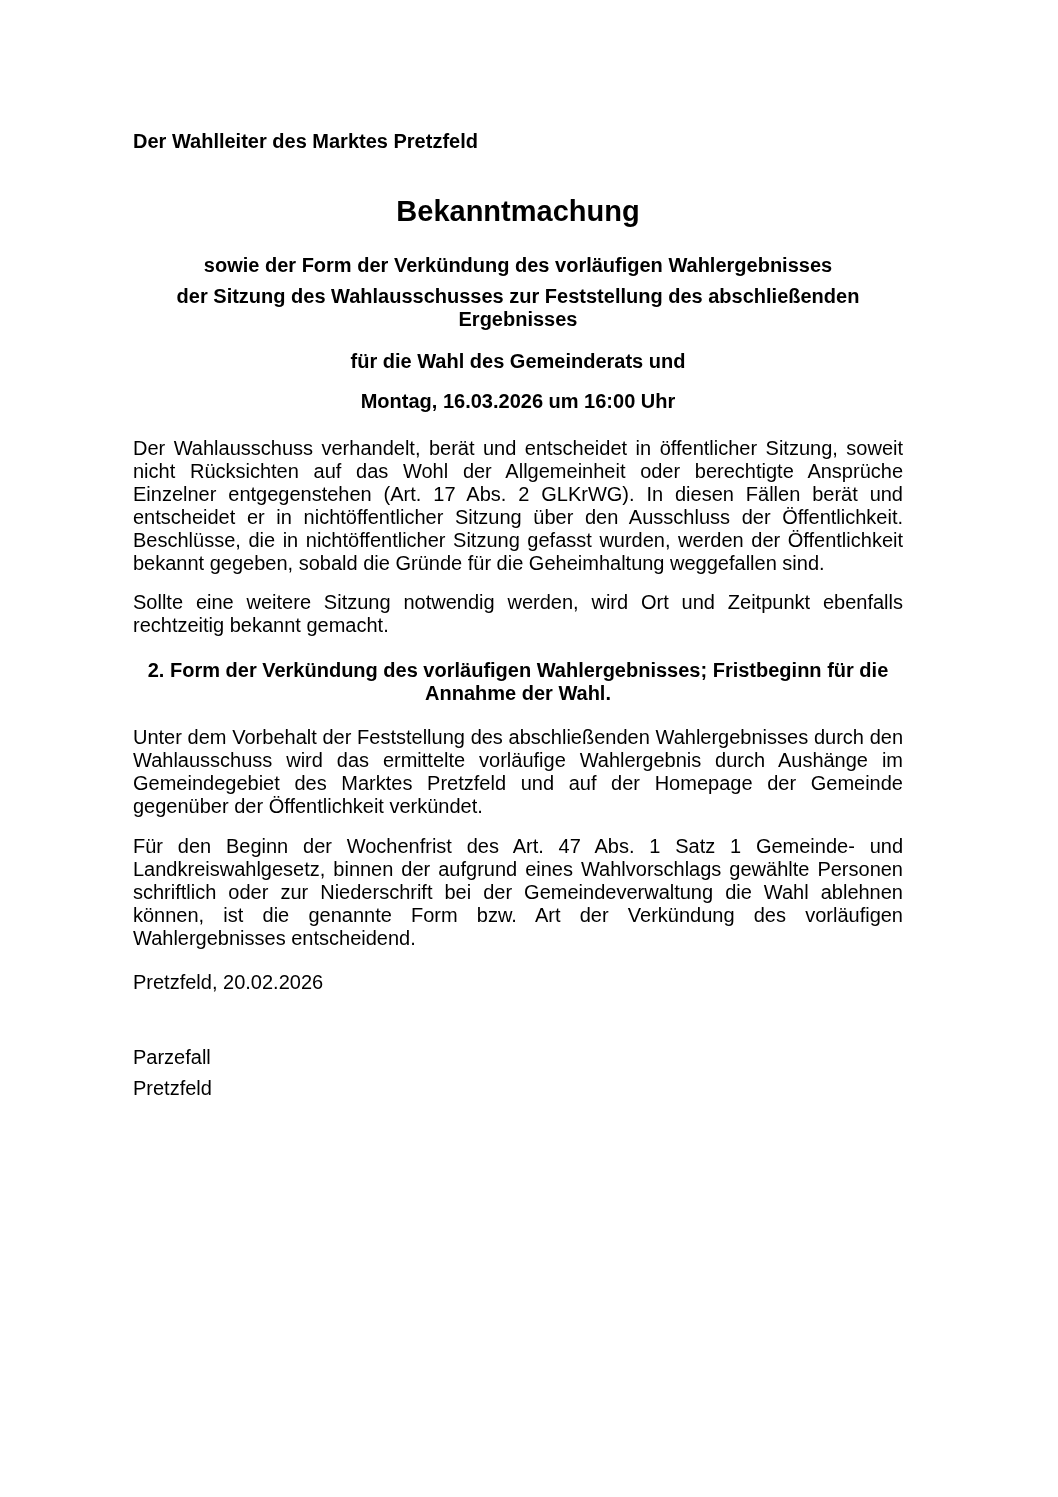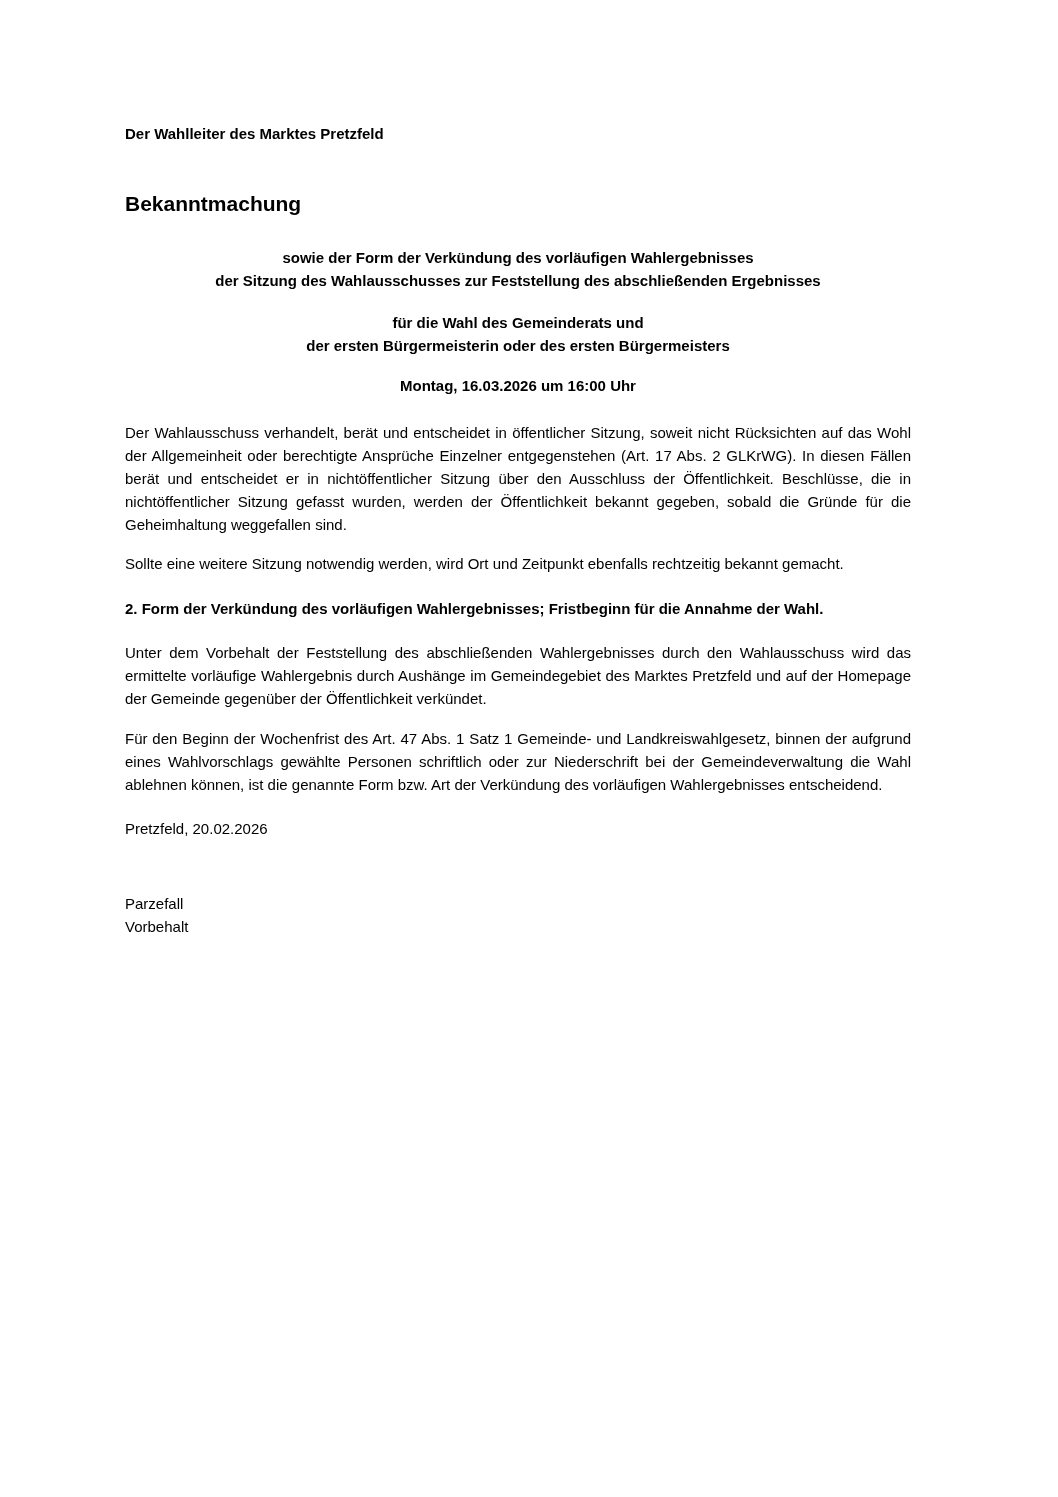--- a/index.html
+++ b/index.html
@@ -17,43 +17,43 @@
     font-family: "Liberation Sans", "DejaVu Sans", sans-serif;
     overflow: hidden;
   }
   .content {
     position: absolute;
     left: 125px;
     top: 122px;
     width: 786px;
   }
   .line, .para {
-    margin: 0;
-    font-size: 15px;
+    margin: 8px;
+    font-size: 20px;
     line-height: 23px;
   }
   .bold   { font-weight: bold; }
   .center { text-align: center; }
   .justify{ text-align: justify; }
 
   .doc-title {
     margin: 42px 0 0 0;
-    font-size: 21px;
+    font-size: 29px;
     line-height: 33px;
     font-weight: bold;
-    text-align: left;
+    text-align: center;
   }
   .subtitle-block  { margin-top: 26px; }
   .purpose-block   { margin-top: 19px; }
   .date-line       { margin-top: 21px; }
   .s1-heading      { margin-top: 18px; }
   .meeting-block   { margin-top: 17px; }
   .s1-para1        { margin-top: 24px; }
   .s1-para2        { margin-top: 16px; }
-  .s2-heading      { margin-top: 22px; }
+  .s2-heading      { margin-top: 22px; text-align: center; }
   .s2-para1        { margin-top: 21px; }
   .s2-para2        { margin-top: 17px; }
   .place-date-line { margin-top: 21px; }
   .signature-block { margin-top: 52px; }
 
   .notice-box {
     margin-top: 16px;
     margin-left: -9px;
     width: calc(100% + 18px);
     height: 46px;
@@ -79,21 +79,20 @@
 
     <h1 class="doc-title">Bekanntmachung</h1>
 
     <div class="subtitle-block">
       <p class="line bold center">sowie der Form der Verkündung des vorläufigen Wahlergebnisses</p>
       <p class="line bold center">der Sitzung des Wahlausschusses zur Feststellung des abschließenden Ergebnisses</p>
     </div>
 
     <div class="purpose-block">
       <p class="line bold center">für die Wahl des Gemeinderats und</p>
-      <p class="line bold center">der ersten Bürgermeisterin oder des ersten Bürgermeisters</p>
     </div>
 
 
 
     <div class="meeting-block">
       <p class="line bold center">Montag, 16.03.2026 um 16:00 Uhr</p>
     </div>
 
     <p class="para justify s1-para1">Der Wahlausschuss verhandelt, berät und entscheidet in öffentlicher Sitzung, soweit nicht Rücksichten auf das Wohl der Allgemeinheit oder berechtigte Ansprüche Einzelner entgegenstehen (Art. 17 Abs. 2 GLKrWG). In diesen Fällen berät und entscheidet er in nichtöffentlicher Sitzung über den Ausschluss der Öffentlichkeit. Beschlüsse, die in nichtöffentlicher Sitzung gefasst wurden, werden der Öffentlichkeit bekannt gegeben, sobald die Gründe für die Geheimhaltung weggefallen sind.</p>
 
@@ -102,18 +101,18 @@
     <p class="para bold s2-heading">2. Form der Verkündung des vorläufigen Wahlergebnisses; Fristbeginn für die Annahme der Wahl.</p>
 
     <p class="para justify s2-para1">Unter dem Vorbehalt der Feststellung des abschließenden Wahlergebnisses durch den Wahlausschuss wird das ermittelte vorläufige Wahlergebnis durch Aushänge im Gemeindegebiet des Marktes Pretzfeld und auf der Homepage der Gemeinde gegenüber der Öffentlichkeit verkündet.</p>
 
     <p class="para justify s2-para2">Für den Beginn der Wochenfrist des Art. 47 Abs. 1 Satz 1 Gemeinde- und Landkreiswahlgesetz, binnen der aufgrund eines Wahlvorschlags gewählte Personen schriftlich oder zur Niederschrift bei der Gemeindeverwaltung die Wahl ablehnen können, ist die genannte Form bzw. Art der Verkündung des vorläufigen Wahlergebnisses entscheidend.</p>
 
     <p class="line place-date-line">Pretzfeld, 20.02.2026</p>
 
     <div class="signature-block">
       <p class="line">Parzefall</p>
-      <p class="line">Vorbehalt</p>
+      <p class="line">Pretzfeld</p>
     </div>
 
 
   </div>
 </div>
 
 </body></html>

